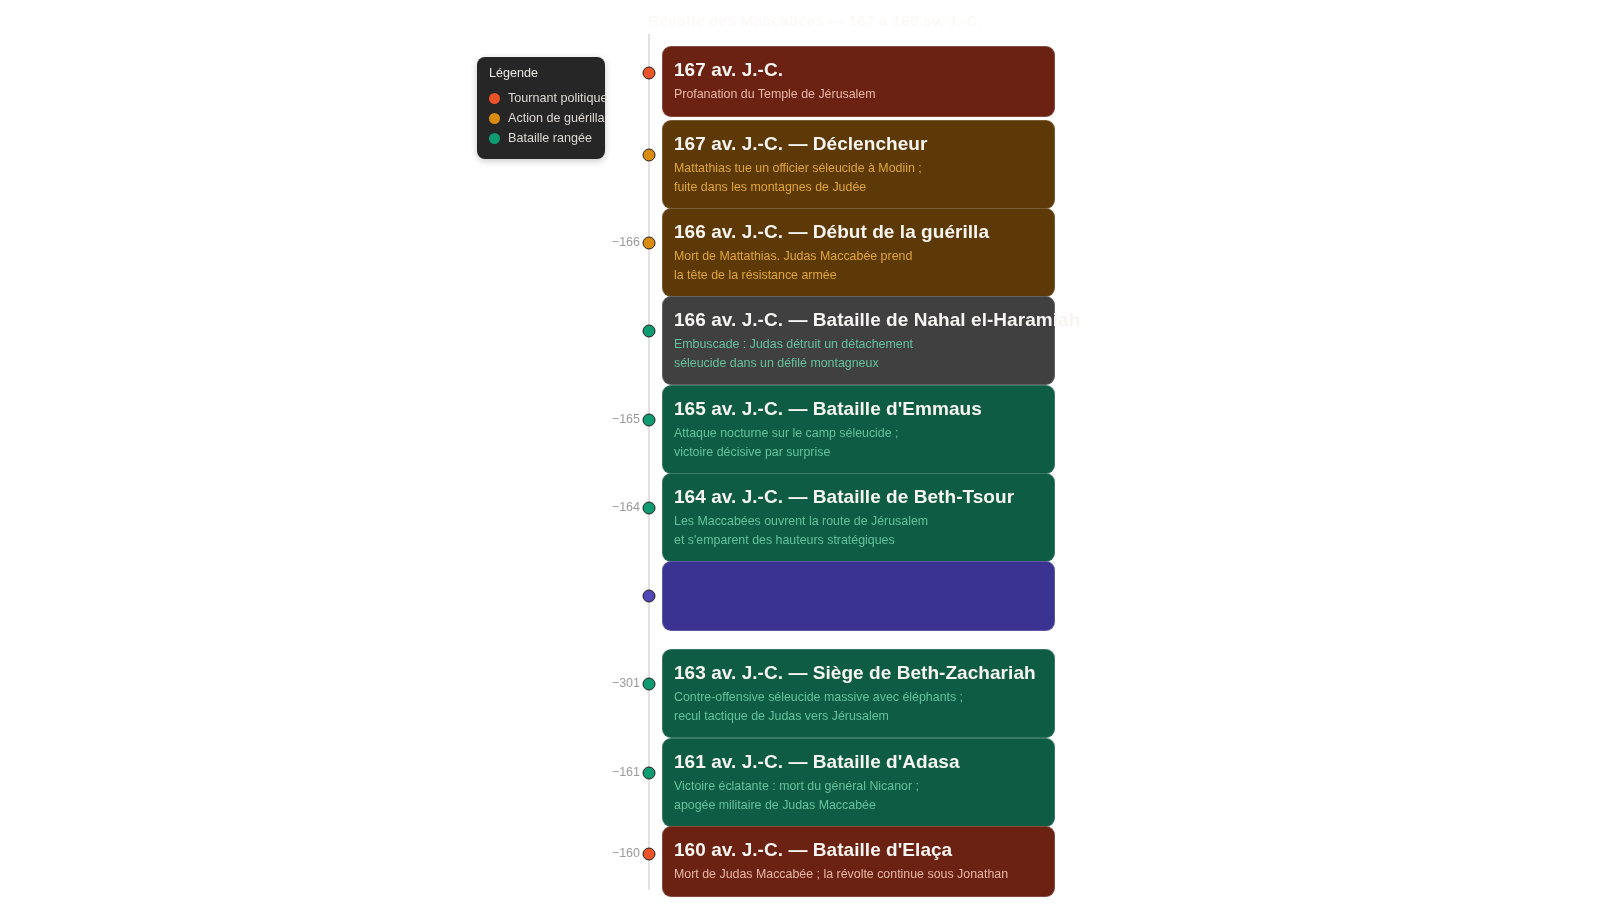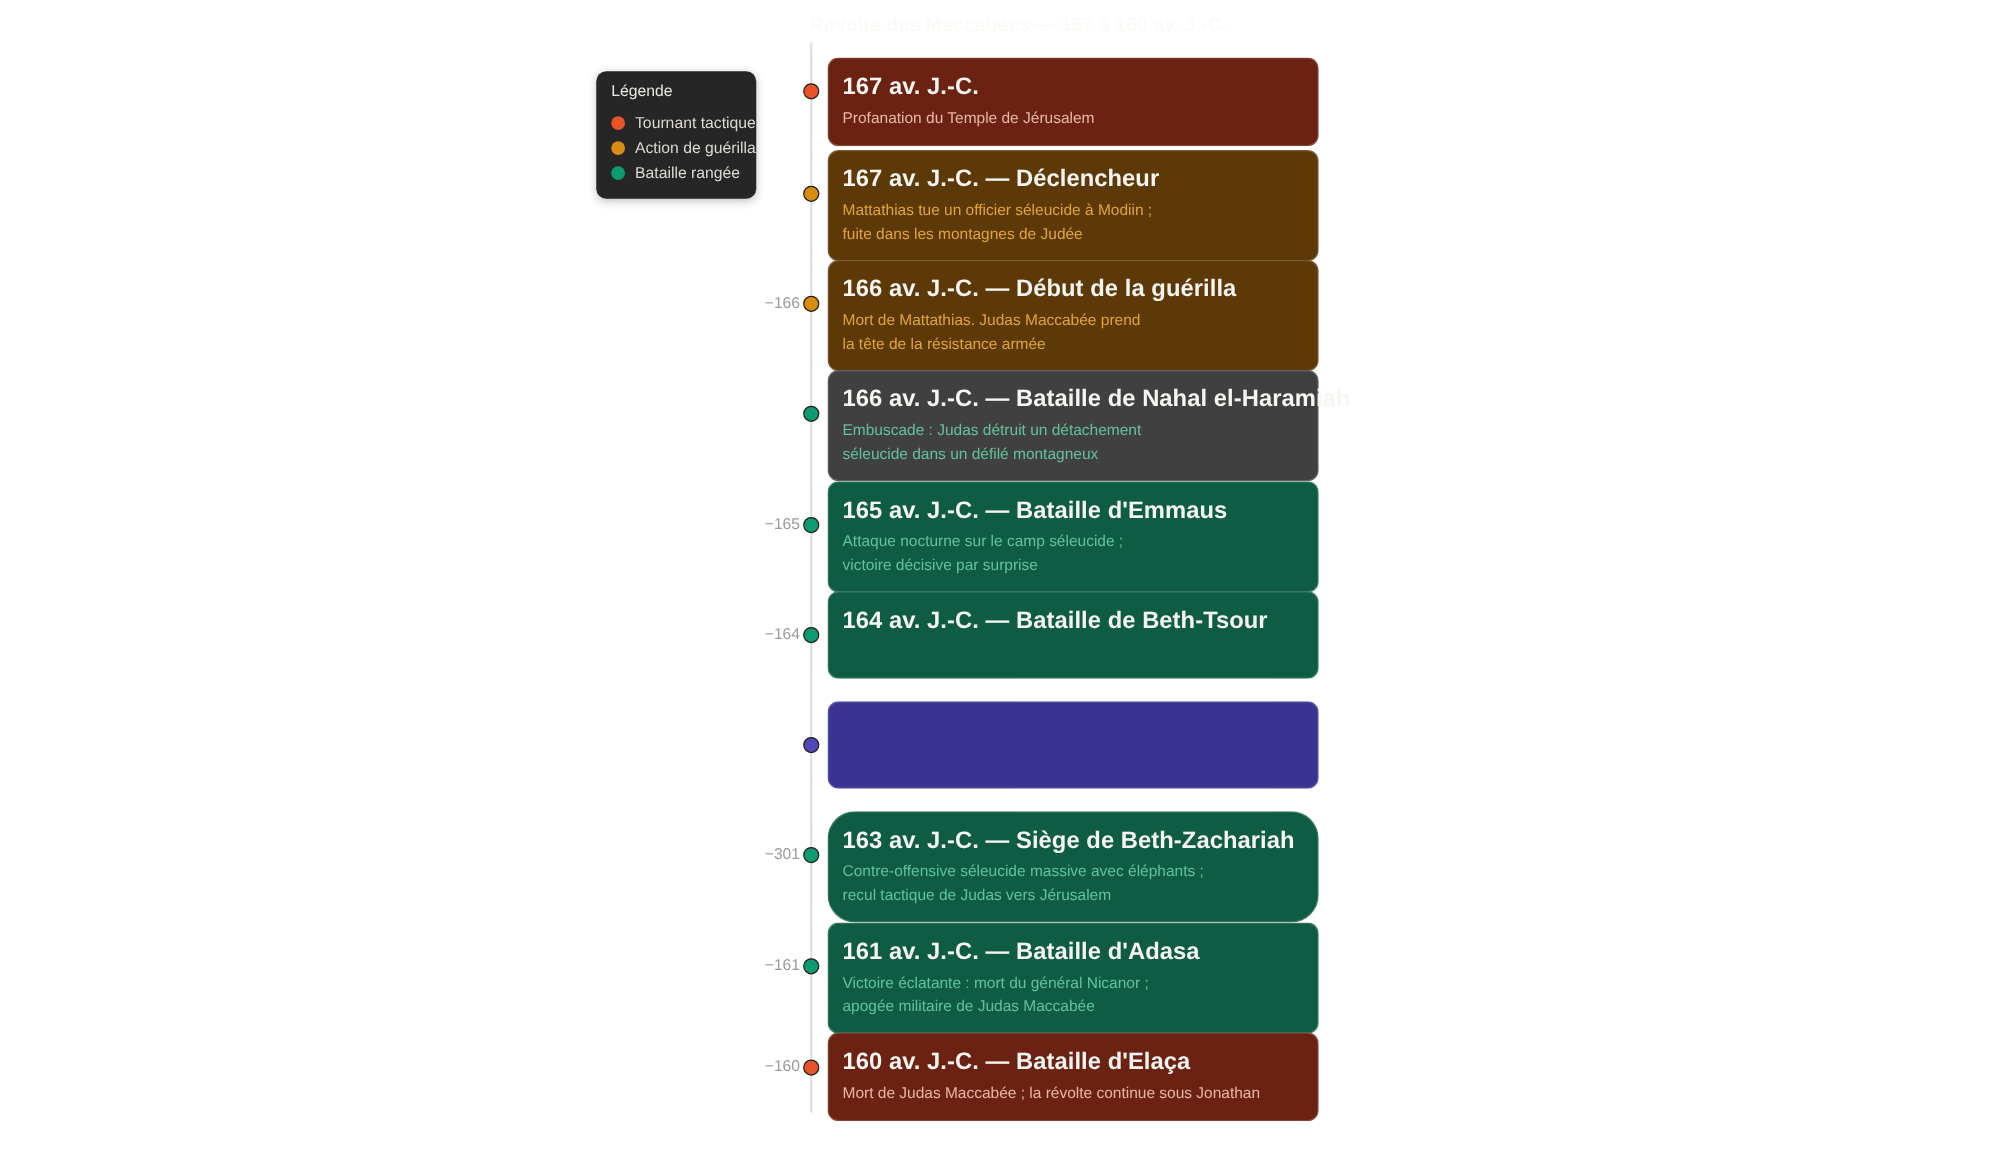--- a/index.html
+++ b/index.html
@@ -178,45 +178,47 @@
         <div class="event-desc" style="color: rgb(99, 194, 156);">Embuscade : Judas détruit un détachement
 séleucide dans un défilé montagneux</div>
       </div>
       <div class="event-card" style="background: rgb(14, 92, 68); top: 385px; min-height: 70px;">
         <div class="event-title">165 av. J.-C. — Bataille d'Emmaus</div>
         <div class="event-desc" style="color: rgb(99, 194, 156);">Attaque nocturne sur le camp séleucide ;
 victoire décisive par surprise</div>
       </div>
       <div class="event-card" style="background: rgb(14, 92, 68); top: 473px; min-height: 70px;">
         <div class="event-title">164 av. J.-C. — Bataille de Beth-Tsour</div>
+        <div class="event-desc" style="color: rgb(99, 194, 156);">Les Maccabées ouvrent la route de Jérusalem
+et s'emparent des hauteurs stratégiques</div>
       </div>
       <div class="event-card" style="background: rgb(59, 51, 146); top: 561px; min-height: 70px;">
       </div>
-      <div class="event-card" style="background: rgb(14, 92, 68); top: 649px; min-height: 70px; border-radius: 22px;">
+      <div class="event-card" style="background: rgb(14, 92, 68); top: 649px; min-height: 70px;">
         <div class="event-title">163 av. J.-C. — Siège de Beth-Zachariah</div>
         <div class="event-desc" style="color: rgb(99, 194, 156);">Contre-offensive séleucide massive avec éléphants ;
 recul tactique de Judas vers Jérusalem</div>
       </div>
       <div class="event-card" style="background: rgb(14, 92, 68); top: 738px; min-height: 70px;">
         <div class="event-title">161 av. J.-C. — Bataille d'Adasa</div>
         <div class="event-desc" style="color: rgb(99, 194, 156);">Victoire éclatante : mort du général Nicanor ;
 apogée militaire de Judas Maccabée</div>
       </div>
       <div class="event-card" style="background: rgb(107, 34, 19); top: 826px; min-height: 56px;">
         <div class="event-title">160 av. J.-C. — Bataille d'Elaça</div>
         <div class="event-desc" style="color: rgb(232, 182, 166);">Mort de Judas Maccabée ; la révolte continue sous Jonathan</div>
       </div>
     </div>
 
   <div class="legend">
     <div class="legend-title">Légende</div>
     <div id="legend-items">
         <div class="legend-row">
           <span class="legend-swatch" style="background: rgb(232, 83, 42);"></span>
-          <span class="legend-label">Tournant tactique</span>
+          <span class="legend-label">Tournant politique</span>
         </div>
         <div class="legend-row">
           <span class="legend-swatch" style="background: rgb(217, 140, 18);"></span>
           <span class="legend-label">Action de guérilla</span>
         </div>
         <div class="legend-row">
           <span class="legend-swatch" style="background: rgb(15, 155, 114);"></span>
           <span class="legend-label">Bataille rangée</span>
         </div>
       </div>

